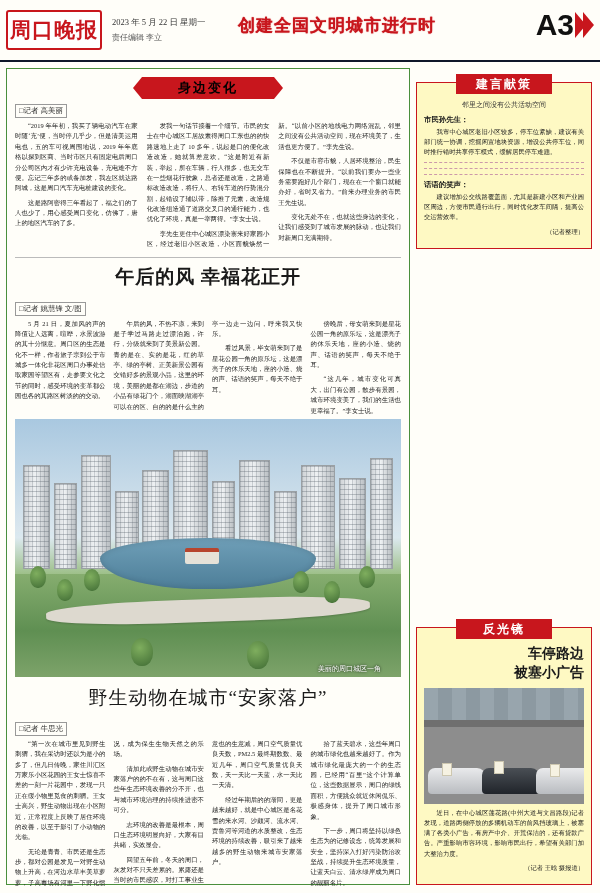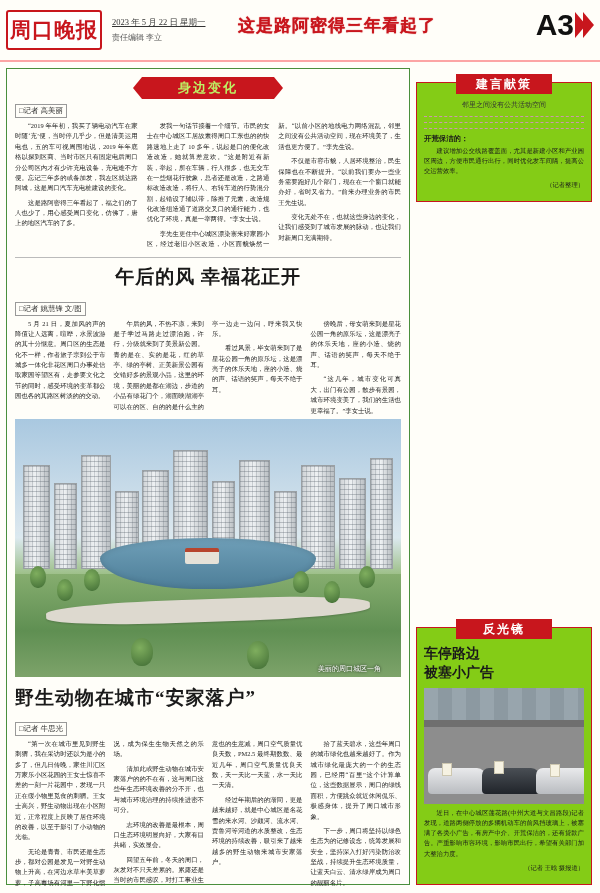--- a/index.html
+++ b/index.html
@@ -8,31 +8,31 @@
     width: 600px; height: 893px;
     background: #fdfdfb;
     font-family: "Liberation Serif", serif;
     color: #1a1a1a;
     overflow: hidden;
   }
   .page { position: relative; width: 600px; height: 893px; background: #fffef9; }
 
   
   .masthead {
-    position: relative; height: 62px; border-bottom: 2px solid #fca5a5;
+    position: relative; height: 62px; border-bottom: 2px solid #0f172a;
     display: flex; align-items: center; padding: 0 6px;
   }
   .logo-box {
     width: 96px; height: 40px; border: 2px solid #c8161d; border-radius: 3px;
     display: flex; align-items: center; justify-content: center;
     color: #c8161d; font-weight: bold; font-size: 21px; letter-spacing: 1px;
     background: #fff;
   }
   .mast-mid { margin-left: 10px; font-size: 8px; color: #333; line-height: 1.5; }
-  .mast-mid .date { font-size: 8.5px; text-decoration: underline; }
+  .mast-mid .date { font-size: 8.5px; }
   .mast-mid .editor { color: #555; margin-top: 3px; }
   .mast-banner {
     position: absolute; left: 238px; top: 14px;
     font-size: 17px; font-weight: bold; color: #c8161d;
     letter-spacing: 1px;
     text-shadow: 0 0 1px #c8161d;
   }
   .mast-right { position: absolute; right: 6px; top: 8px; display: flex; align-items: center; gap: 4px; }
   .page-no { font-size: 30px; font-weight: bold; color: #111; font-family: "Liberation Sans", sans-serif; }
   .arrow-block { display: flex; }
@@ -43,21 +43,21 @@
   }
 
   
   .body-wrap { display: flex; padding: 6px 6px 4px 6px; gap: 6px; height: 827px; }
   .col-left { width: 404px; border: 1.5px solid #4a8f3c; padding: 6px 8px; position: relative; background: #fffef9; }
   .col-right { width: 176px; display: flex; flex-direction: column; gap: 8px; }
 
   
   .ribbon {
     margin: 2px auto 0 auto; width: 132px; height: 22px;
-    background: #c8161d; color: #bef264; font-size: 13px; font-weight: bold;
+    background: #c8161d; color: #000000; font-size: 13px; font-weight: bold;
     display: flex; align-items: center; justify-content: center;
     letter-spacing: 2px; position: relative;
   }
   .ribbon:before, .ribbon:after {
     content: ""; position: absolute; top: 0; width: 0; height: 0;
     border-top: 11px solid transparent; border-bottom: 11px solid transparent;
   }
   .ribbon:before { left: -9px; border-right: 9px solid #c8161d; }
   .ribbon:after { right: -9px; border-left: 9px solid #c8161d; }
 
@@ -75,21 +75,21 @@
     font-size: 6.4px; line-height: 1.62; text-align: justify; margin: 0 0 4px 0;
     text-indent: 13px; color: #222;
   }
   .rule-h { border-top: 1px solid #bbb; margin: 7px 0 6px 0; }
 
   .headline-2 {
     text-align: center; font-size: 19px; font-weight: bold; letter-spacing: 1px;
     margin: 6px 0 7px 0;
   }
   .headline-3 {
-    font-size: 19px; font-weight: bold; letter-spacing: 1px;
+    text-align: center; font-size: 19px; font-weight: normal; letter-spacing: 1px;
     margin: 8px 0 6px 0;
   }
 
   
   .photo {
     width: 100%; height: 258px; position: relative; overflow: hidden;
     background: linear-gradient(#b9d4e8 0%, #cfe2ee 38%, #dce9ef 46%, #9ec08a 60%, #7ea86c 100%);
     margin-top: 3px;
   }
   .sky-haze { position:absolute; left:0; top:0; width:100%; height:44%;
@@ -124,32 +124,32 @@
   .pavilion {
     position:absolute; left: 44%; top: 50%; width: 34px; height: 16px;
     background: #e6e2d8; border-top: 4px solid #b7452e; border-radius: 2px;
   }
   .photo-cap {
     position: absolute; right: 20px; bottom: 3px; color: #fff; font-size: 7px;
     text-shadow: 0 0 3px #000;
   }
 
   
-  .rbox { border: 1.5px solid #c8161d; padding: 5px 7px 7px 7px; background: #84cc16; }
+  .rbox { border: 1.5px solid #c8161d; padding: 5px 7px 7px 7px; background: #fef9c3; }
   .rbox-title {
     width: 96px; height: 20px; margin: -14px auto 6px auto; background: #c8161d;
     color: #fff; font-size: 12px; font-weight: bold; letter-spacing: 2px;
     display: flex; align-items: center; justify-content: center;
   }
   .rsub { font-size: 7px; color: #333; text-align: center; line-height: 1.5; margin-bottom: 4px; }
   .rp { font-size: 6.3px; line-height: 1.62; text-align: justify; text-indent: 12.6px; margin: 0 0 4px 0; }
   .r-head { font-size: 7.4px; font-weight: bold; margin: 3px 0 2px 0; text-indent: 0; }
   .rule-dot { border-top: 1px dashed #c9a; margin: 5px 0; }
   .mirror-title {
-    font-size: 14px; font-weight: bold; text-align: left; line-height: 1.35; margin: 2px 0 5px 0;
+    font-size: 14px; font-weight: bold; text-align: right; line-height: 1.35; margin: 2px 0 5px 0;
   }
   .rphoto {
     width: 100%; height: 116px; position: relative; overflow: hidden; margin-bottom: 4px;
     background: linear-gradient(#a9b6bd 0 28%, #6f6f6f 28% 34%, #8d8d8d 34% 100%);
   }
   .rphoto .car {
     position:absolute; bottom: 10px; width: 58px; height: 26px; border-radius: 7px 9px 4px 4px;
     background: linear-gradient(#4a4f55,#20242a);
   }
   .rphoto .car.w { background: linear-gradient(#e9eaec,#b9bcc0); }
@@ -166,21 +166,21 @@
 <body>
 
 <div class="page">
 
   <div class="masthead">
     <div class="logo-box">周口晚报</div>
     <div class="mast-mid">
       <div class="date">2023 年 5 月 22 日  星期一</div>
       <div class="editor">责任编辑  李立</div>
     </div>
-    <div class="mast-banner">这是路阿密得三年看起了</div>
+    <div class="mast-banner">创建全国文明城市进行时</div>
     <div class="mast-right">
       <div class="page-no">A3</div>
       <div class="arrow-block">
           <span></span>
           <span></span>
         </div>
     </div>
   </div>
 
   <div class="body-wrap">
@@ -254,25 +254,29 @@
         <p class="txt">下一步，周口将坚持以绿色生态为的记修设念，统筹发展和安全，坚持深入打好污染防治攻坚战，持续提升生态环境质量，让蓝天白云、清水绿岸成为周口的靓丽名片。</p>
       </div>
     </div>
 
     <div class="col-right">
 
       <div class="rbox" style="margin-top:14px;">
         <div class="rbox-title">建言献策</div>
         <div class="rsub">邻里之间没有公共活动空间</div>
 
+        <div>
+          <div class="r-head">市民孙先生：</div>
+          <p class="rp">我市中心城区老旧小区较多，停车位紧缺，建议有关部门统一协调，挖掘闲置地块资源，增设公共停车位，同时推行错时共享停车模式，缓解居民停车难题。</p>
+        </div>
         <div class="rule-dot"></div>
         <div class="rule-dot"></div>
         <div class="rule-dot"></div>
         <div>
-          <div class="r-head">开荒保洁的：</div>
+          <div class="r-head">话语的笑声：</div>
           <p class="rp">建议增加公交线路覆盖面，尤其是新建小区和产业园区周边，方便市民通行出行，同时优化发车间隔，提高公交运营效率。</p>
         </div>
         <div class="rp" style="text-align:right; text-indent:0;">（记者整理）</div>
       </div>
 
       <div class="spacer"></div>
 
       <div class="rbox" style="margin-top:14px;">
         <div class="rbox-title">反光镜</div>
         <div class="mirror-title" style="white-space:pre-line;">车停路边

